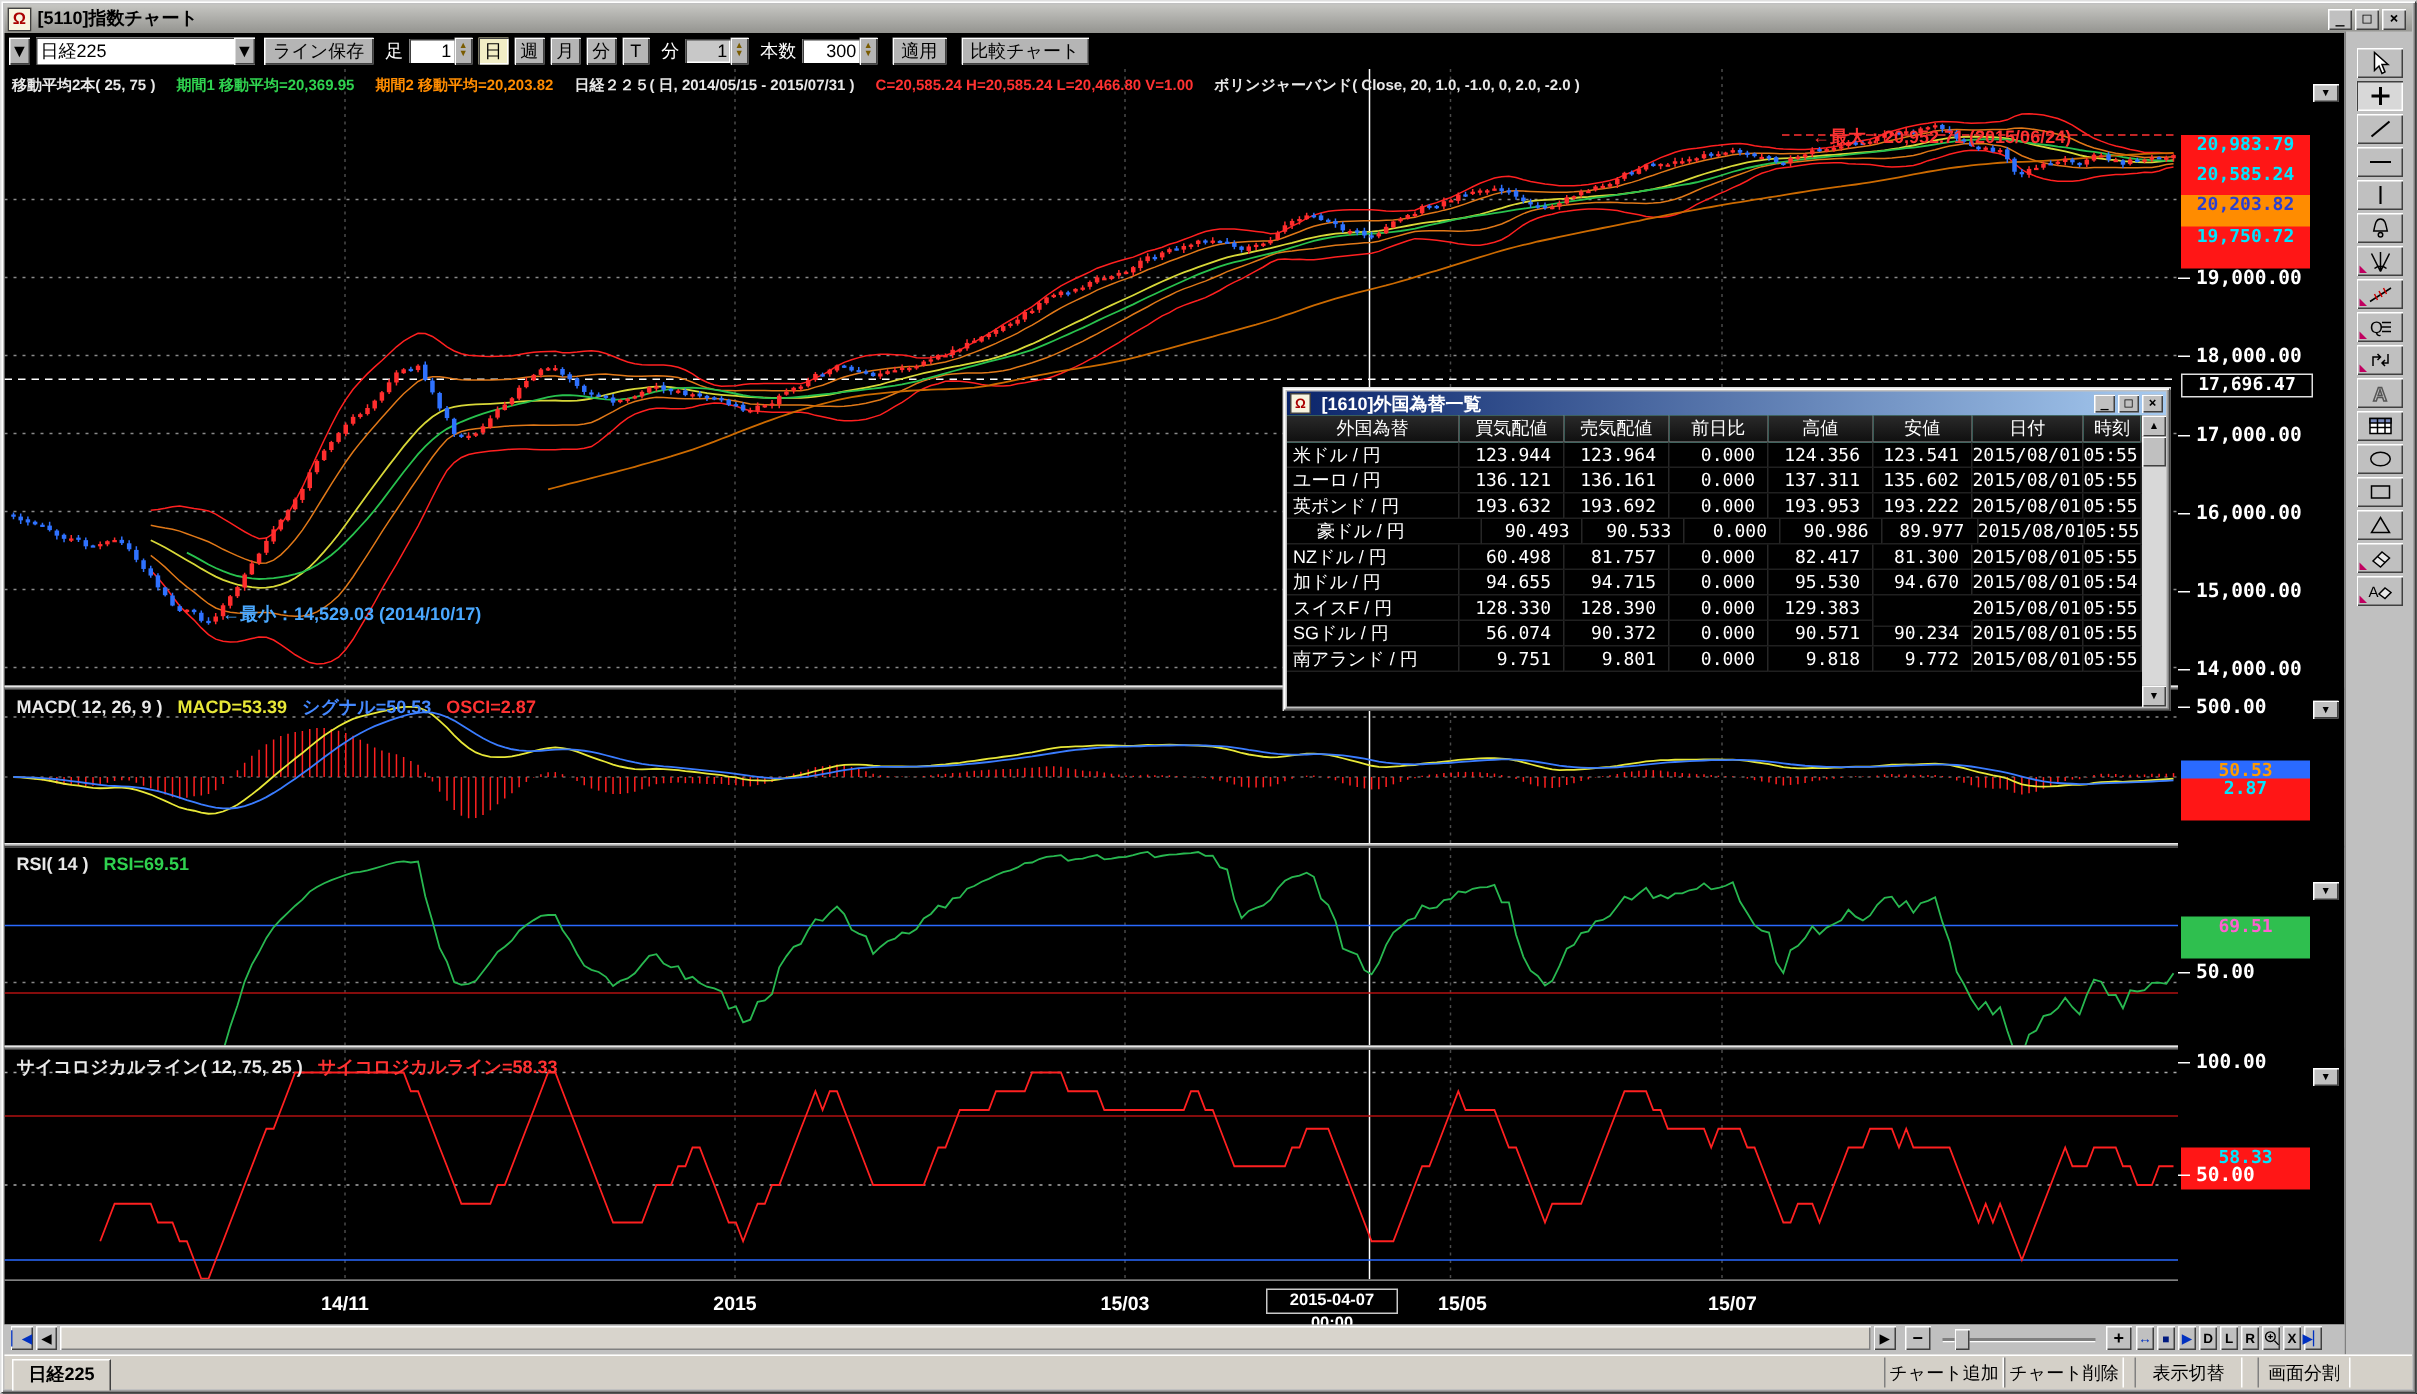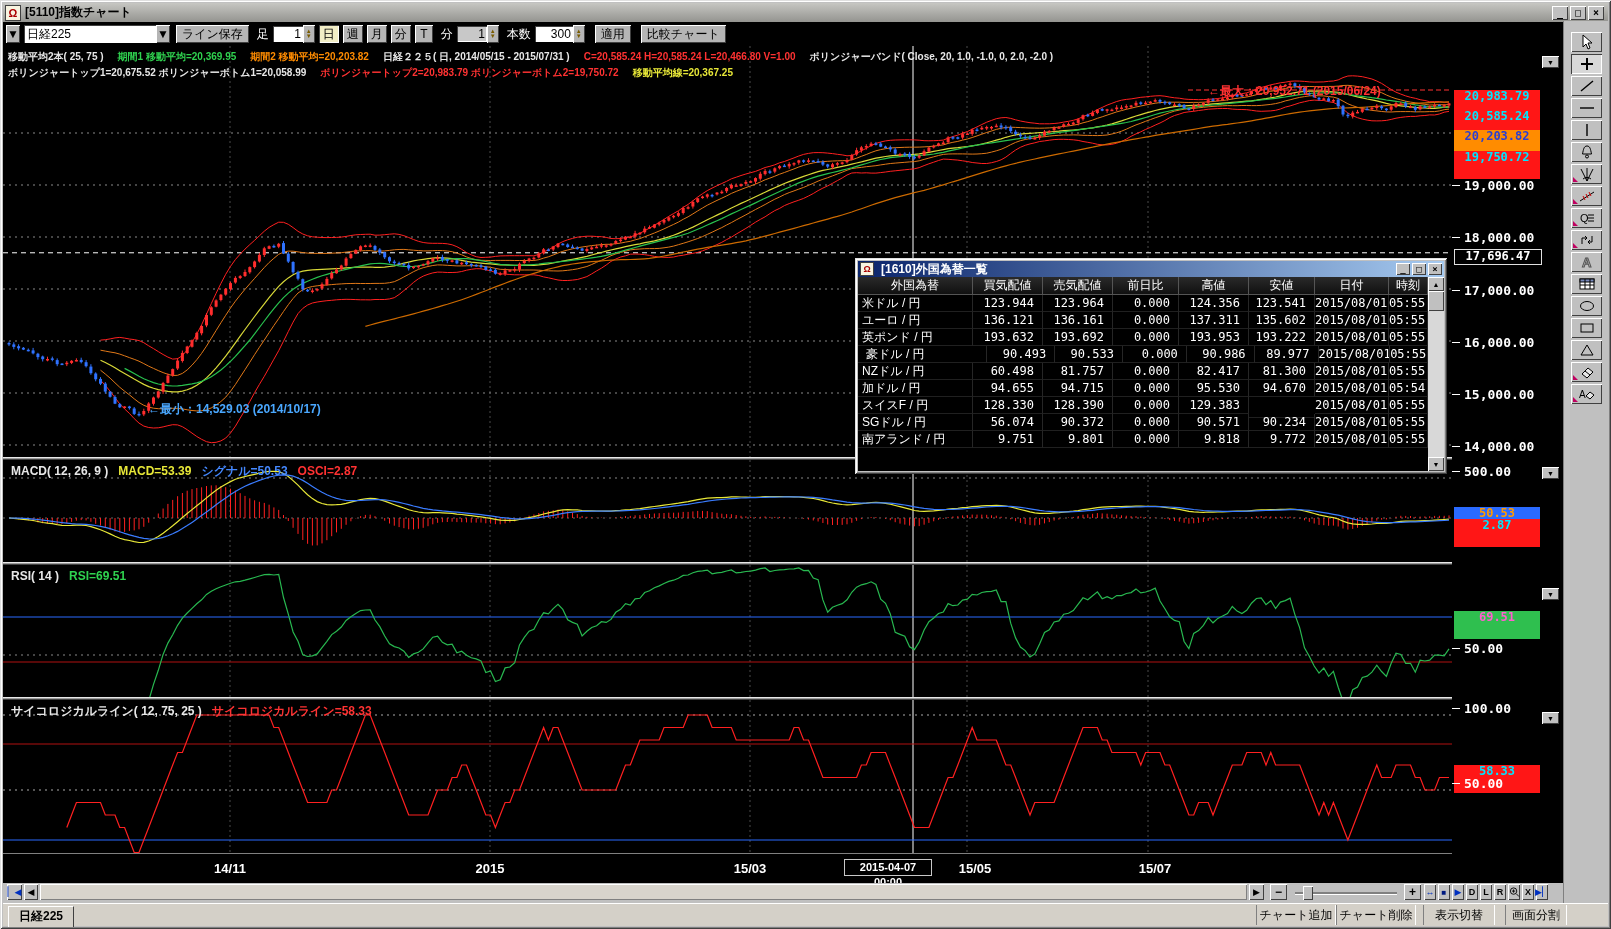--- a/index.html
+++ b/index.html
@@ -1077,21 +1077,20 @@
         <line x1="964" y1="0" x2="964" y2="153" stroke="#4a4a4a" stroke-dasharray="2,3"></line>
         <line x1="1145" y1="0" x2="1145" y2="153" stroke="#4a4a4a" stroke-dasharray="2,3"></line>
         <line x1="910" y1="0" x2="910" y2="153" stroke="#fff"></line>
         <line x1="0" y1="15" x2="1449" y2="15" stroke="#aaa" stroke-dasharray="2,4"></line>
         <line x1="0" y1="90" x2="1449" y2="90" stroke="#aaa" stroke-dasharray="2,4"></line>
         <line x1="0" y1="44" x2="1449" y2="44" stroke="#b01010"></line>
         <line x1="0" y1="140" x2="1449" y2="140" stroke="#2a6aff"></line>
         <polyline points="63.8,127.5 68.6,115.0 73.4,102.5 78.2,102.5 83.1,102.5 87.9,102.5 92.7,102.5 97.5,102.5 102.3,115.0 107.1,115.0 112.0,115.0 116.8,127.5 121.6,127.5 126.4,140.0 131.2,152.5 136.0,152.5 140.8,140.0 145.7,127.5 150.5,115.0 155.3,102.5 160.1,90.0 164.9,77.5 169.7,65.0 174.6,52.5 179.4,52.5 184.2,40.0 189.0,27.5 193.8,15.0 198.6,15.0 203.5,15.0 208.3,15.0 213.1,15.0 217.9,15.0 222.7,15.0 227.5,15.0 232.4,15.0 237.2,15.0 242.0,15.0 246.8,15.0 251.6,15.0 256.4,15.0 261.3,15.0 266.1,15.0 270.9,27.5 275.7,27.5 280.5,40.0 285.3,52.5 290.1,65.0 295.0,77.5 299.8,90.0 304.6,102.5 309.4,102.5 314.2,102.5 319.0,102.5 323.9,102.5 328.7,90.0 333.5,90.0 338.3,77.5 343.1,65.0 347.9,52.5 352.8,40.0 357.6,27.5 362.4,15.0 367.2,15.0 372.0,27.5 376.8,40.0 381.7,52.5 386.5,65.0 391.3,77.5 396.1,90.0 400.9,102.5 405.7,115.0 410.5,115.0 415.4,115.0 420.2,115.0 425.0,115.0 429.8,102.5 434.6,90.0 439.4,90.0 444.3,90.0 449.1,77.5 453.9,77.5 458.7,65.0 463.5,65.0 468.3,77.5 473.2,90.0 478.0,102.5 482.8,115.0 487.6,115.0 492.4,127.5 497.2,115.0 502.1,102.5 506.9,102.5 511.7,90.0 516.5,90.0 521.3,77.5 526.1,65.0 530.9,52.5 535.8,40.0 540.6,27.5 545.4,40.0 550.2,27.5 555.0,27.5 559.8,40.0 564.7,52.5 569.5,65.0 574.3,77.5 579.1,90.0 583.9,90.0 588.7,90.0 593.6,90.0 598.4,90.0 603.2,90.0 608.0,90.0 612.8,90.0 617.6,77.5 622.5,65.0 627.3,65.0 632.1,52.5 636.9,40.0 641.7,40.0 646.5,40.0 651.4,40.0 656.2,40.0 661.0,27.5 665.8,27.5 670.6,27.5 675.4,27.5 680.2,27.5 685.1,15.0 689.9,15.0 694.7,15.0 699.5,15.0 704.3,15.0 709.1,27.5 714.0,27.5 718.8,27.5 723.6,27.5 728.4,27.5 733.2,40.0 738.0,40.0 742.9,40.0 747.7,40.0 752.5,40.0 757.3,40.0 762.1,40.0 766.9,40.0 771.8,40.0 776.6,40.0 781.4,40.0 786.2,40.0 791.0,27.5 795.8,27.5 800.6,40.0 805.5,40.0 810.3,52.5 815.1,65.0 819.9,77.5 824.7,77.5 829.5,77.5 834.4,77.5 839.2,77.5 844.0,77.5 848.8,77.5 853.6,77.5 858.4,65.0 863.3,65.0 868.1,52.5 872.9,52.5 877.7,52.5 882.5,52.5 887.3,65.0 892.2,77.5 897.0,90.0 901.8,102.5 906.6,115.0 911.4,127.5 916.2,127.5 921.1,127.5 925.9,127.5 930.7,115.0 935.5,102.5 940.3,90.0 945.1,77.5 949.9,77.5 954.8,65.0 959.6,52.5 964.4,40.0 969.2,27.5 974.0,40.0 978.8,40.0 983.7,40.0 988.5,40.0 993.3,40.0 998.1,52.5 1002.9,65.0 1007.7,65.0 1012.6,77.5 1017.4,90.0 1022.2,102.5 1027.0,115.0 1031.8,102.5 1036.6,102.5 1041.5,102.5 1046.3,102.5 1051.1,102.5 1055.9,90.0 1060.7,77.5 1065.5,65.0 1070.3,52.5 1075.2,40.0 1080.0,27.5 1084.8,27.5 1089.6,27.5 1094.4,27.5 1099.2,40.0 1104.1,40.0 1108.9,52.5 1113.7,52.5 1118.5,52.5 1123.3,52.5 1128.1,52.5 1133.0,52.5 1137.8,65.0 1142.6,52.5 1147.4,52.5 1152.2,52.5 1157.0,52.5 1161.9,65.0 1166.7,65.0 1171.5,77.5 1176.3,90.0 1181.1,102.5 1185.9,115.0 1190.7,115.0 1195.6,102.5 1200.4,102.5 1205.2,102.5 1210.0,115.0 1214.8,102.5 1219.6,90.0 1224.5,77.5 1229.3,65.0 1234.1,65.0 1238.9,65.0 1243.7,52.5 1248.5,52.5 1253.4,52.5 1258.2,52.5 1263.0,65.0 1267.8,52.5 1272.6,65.0 1277.4,65.0 1282.3,65.0 1287.1,65.0 1291.9,65.0 1296.7,65.0 1301.5,77.5 1306.3,90.0 1311.2,102.5 1316.0,115.0 1320.8,102.5 1325.6,115.0 1330.4,102.5 1335.2,115.0 1340.0,127.5 1344.9,140.0 1349.7,127.5 1354.5,115.0 1359.3,102.5 1364.1,90.0 1368.9,77.5 1373.8,65.0 1378.6,77.5 1383.4,77.5 1388.2,77.5 1393.0,65.0 1397.8,65.0 1402.7,65.0 1407.5,65.0 1412.3,77.5 1417.1,77.5 1421.9,90.0 1426.7,90.0 1431.6,90.0 1436.4,77.5 1441.2,77.5 1446.0,77.5 " fill="none" stroke="#ff2020" stroke-width="1.2"></polyline>
       </svg>
     <div id="hdr1" class="hdrline" style="top:4px"><span style="color: rgb(232, 232, 232);">移動平均2本( 25, 75 )</span><span style="color: rgb(47, 210, 79);">期間1 移動平均=20,369.95</span><span style="color: rgb(255, 140, 0);">期間2 移動平均=20,203.82</span><span style="color: rgb(232, 232, 232);">日経２２５( 日, 2014/05/15 - 2015/07/31 )</span><span style="color: rgb(255, 50, 50);">C=20,585.24 H=20,585.24 L=20,466.80 V=1.00</span><span style="color: rgb(232, 232, 232);">ボリンジャーバンド( Close, 20, 1.0, -1.0, 0, 2.0, -2.0 )</span></div>
-    <div id="hdr2" class="hdrline" style="top:20px"><span style="color: rgb(232, 232, 232);">ボリンジャートップ1=20,675.52 ボリンジャーボトム1=20,058.99</span><span style="color: rgb(255, 50, 50);">ボリンジャートップ2=20,983.79 ボリンジャーボトム2=19,750.72</span><span style="color: rgb(232, 232, 56);">移動平均線=20,367.25</span></div>
     <div id="hdr-macd" class="pnlhdr" style="left:8px;top:417px"><span style="color: rgb(232, 232, 232);">MACD( 12, 26, 9 )</span><span style="color: rgb(232, 232, 56);">MACD=53.39</span><span style="color: rgb(68, 136, 255);">シグナル=50.53</span><span style="color: rgb(255, 50, 50);">OSCI=2.87</span></div>
     <div id="hdr-rsi" class="pnlhdr" style="left:8px;top:523px"><span style="color: rgb(232, 232, 232);">RSI( 14 )</span><span style="color: rgb(47, 210, 79);">RSI=69.51</span></div>
     <div id="hdr-psych" class="pnlhdr" style="left:8px;top:657px"><span style="color: rgb(232, 232, 232);">サイコロジカルライン( 12, 75, 25 )</span><span style="color: rgb(255, 50, 50);">サイコロジカルライン=58.33</span></div>
     <div id="annot-max" class="annot" style="left: 1205px; top: 37px; color: rgb(255, 50, 50);">←最大：20,952.71 (2015/06/24)</div>
     <div id="annot-min" class="annot" style="left: 145px; top: 355px; color: rgb(74, 168, 255);">←最小：14,529.03 (2014/10/17)</div>
   </div>
   <div class="abs sep" style="top:457px"></div>
   <div class="abs sep" style="top:562px"></div>
   <div class="abs sep" style="top:697px"></div>
 
@@ -1319,21 +1318,21 @@
           <div class="fxcell" style="width: 115px; padding-left: 4px;">英ポンド / 円</div>
           <div class="fxcell fxnum" style="width: 70px;">193.632</div>
           <div class="fxcell fxnum" style="width: 70px;">193.692</div>
           <div class="fxcell fxnum" style="width: 66px;">0.000</div>
           <div class="fxcell fxnum" style="width: 70px;">193.953</div>
           <div class="fxcell fxnum" style="width: 66px;">193.222</div>
           <div class="fxcell fxnum" style="width: 74px;">2015/08/01</div>
           <div class="fxcell fxnum" style="width: 39px;">05:55</div>
         </div>
         <div class="fxrow">
-          <div class="fxcell" style="width: 134px; padding-left: 8px;">豪ドル / 円</div>
+          <div class="fxcell" style="width: 134px; padding-left: 20px;">豪ドル / 円</div>
           <div class="fxcell fxnum" style="width: 70px;">90.493</div>
           <div class="fxcell fxnum" style="width: 70px;">90.533</div>
           <div class="fxcell fxnum" style="width: 66px;">0.000</div>
           <div class="fxcell fxnum" style="width: 70px;">90.986</div>
           <div class="fxcell fxnum" style="width: 66px;">89.977</div>
           <div class="fxcell fxnum" style="width: 74px;">2015/08/01</div>
           <div class="fxcell fxnum" style="width: 39px;">05:55</div>
         </div>
         <div class="fxrow">
           <div class="fxcell" style="width: 115px; padding-left: 4px;">NZドル / 円</div>

